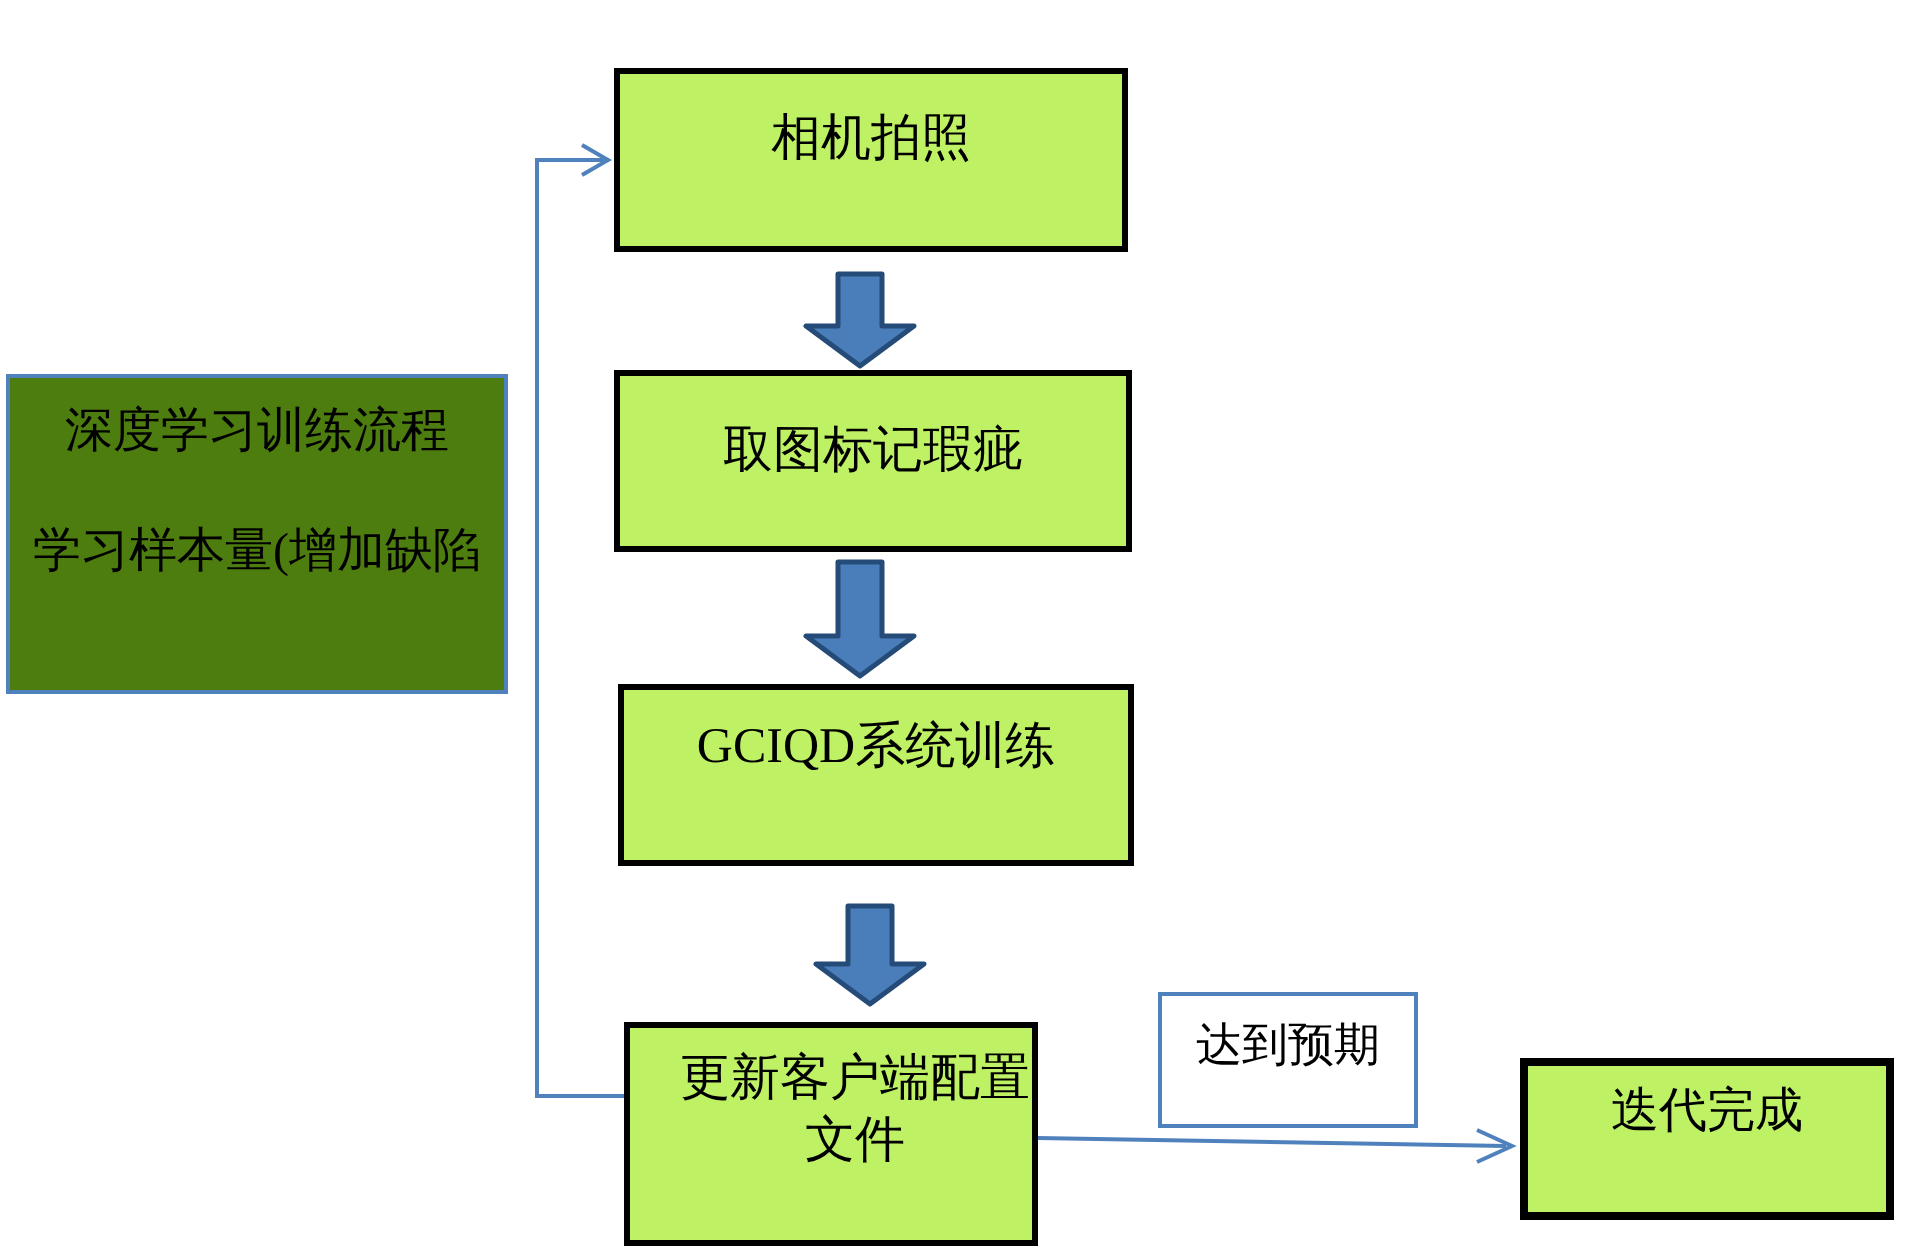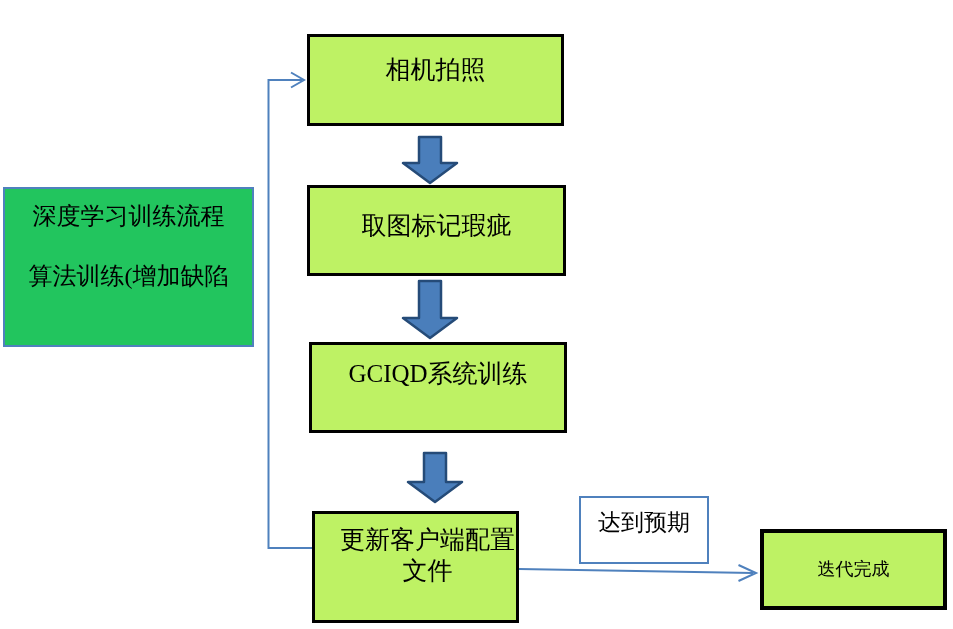--- a/index.html
+++ b/index.html
@@ -23,26 +23,26 @@
     background: #bef264;
     border: 3px solid #000000;
     text-align: center;
     font-size: 25px;
     line-height: 31px;
   }
   .node-camera   { left: 307px; top: 34px;  width: 257px; height: 92px;  padding-top: 17px; }
   .node-annotate { left: 307px; top: 185px; width: 259px; height: 91px;  padding-top: 22px;  }
   .node-train    { left: 309px; top: 342px; width: 258px; height: 91px;  padding-top: 13px; }
   .node-update   { left: 312px; top: 511px; width: 207px; height: 112px; padding-top: 10px; padding-left: 24px; }
-  .node-result   { left: 760px; top: 529px; width: 187px; height: 81px;  padding-top: 21px;
-                   border-width: 4px; font-size: 18px; line-height: 30px; }
+  .node-result   { left: 760px; top: 529px; width: 187px; height: 81px;  padding-top: 8px;
+                   border-width: 4px; font-size: 24px; line-height: 30px; }
   .note-box {
     position: absolute;
     left: 3px; top: 187px; width: 251px; height: 160px;
-    background: #22c55e;
+    background: #4d7c0f;
     border: 2px solid #4f81bd;
     text-align: center;
     font-size: 24px;
     line-height: 30px;
     padding-top: 12px;
     white-space: nowrap;
   }
   .note-line { min-height: 30px; }
   .cond-box {
     position: absolute;
@@ -69,21 +69,21 @@
     <path d="M738.5 565 L756 573 L738.5 581" fill="none" stroke-width="2" stroke="#4f81bd"></path>
 
     <polygon points="419,137 441,137 441,163 457,163 430,183 403,163 419,163" stroke-width="2.5" stroke-linejoin="round" fill="#4a7ebb" stroke="#254b78"></polygon>
     <polygon points="419,281 441,281 441,318 457,318 430,338 403,318 419,318" stroke-width="2.5" stroke-linejoin="round" fill="#4a7ebb" stroke="#254b78"></polygon>
     <polygon points="424,453 446,453 446,482 462,482 435,502 408,482 424,482" stroke-width="2.5" stroke-linejoin="round" fill="#4a7ebb" stroke="#254b78"></polygon>
   </svg>
 
   <div class="note-box">
     <div class="note-line">深度学习训练流程</div>
     <div class="note-line"></div>
-    <div class="note-line">算法训练(增加缺陷</div>
+    <div class="note-line">学习样本量(增加缺陷</div>
   </div>
 
   <div class="node node-camera">相机拍照</div>
 
   <div class="node node-annotate">取图标记瑕疵</div>
 
   <div class="node node-train">GCIQD系统训练</div>
 
   <div class="node node-update">
     <div>更新客户端配置</div>

